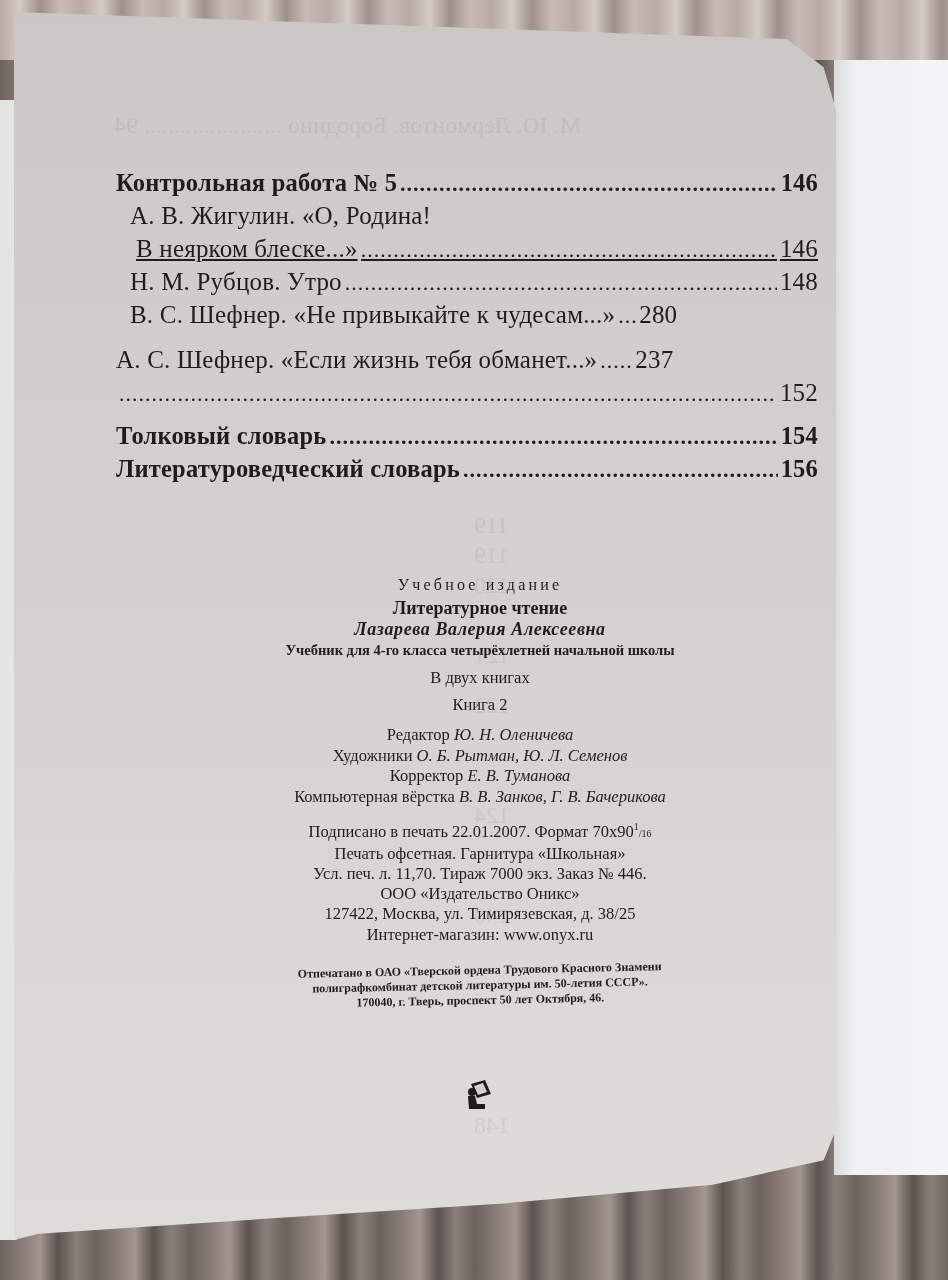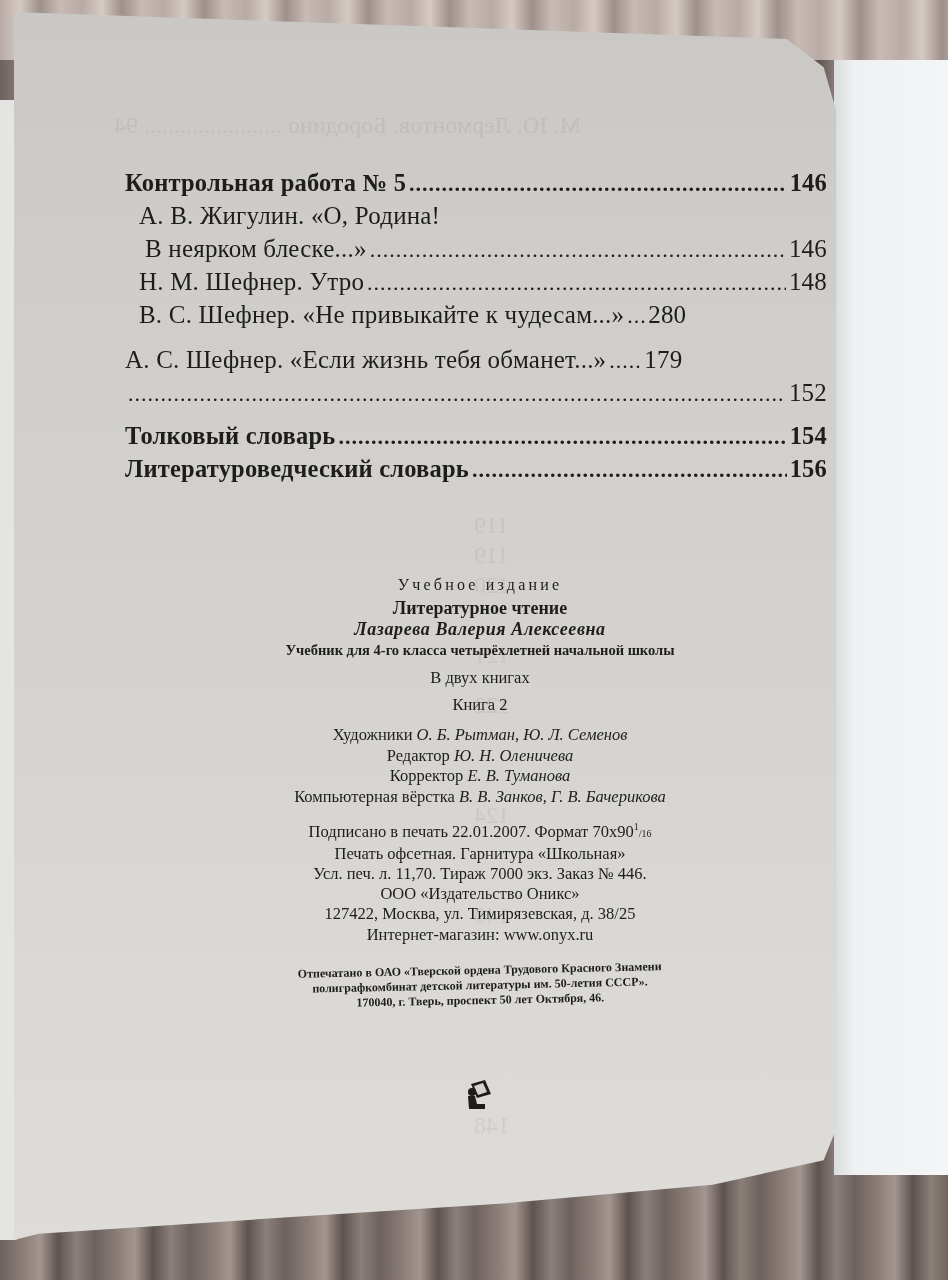--- a/index.html
+++ b/index.html
@@ -24,35 +24,35 @@
   .page {
     position:absolute; left:14px; top:12px; width:822px; height:1228px;
     background: linear-gradient(180deg, #c9c8c4 0%, #cfcecb 25%, #d4d3cf 55%, #dad9d5 80%, #dddcd8 100%);
     border-radius: 4px 30px 10px 4px;
     clip-path: polygon(0 0, 94% 2.2%, 98.5% 4.5%, 100% 8%, 100% 91%, 98.5% 93.5%, 85% 95.5%, 60% 97%, 30% 98.3%, 3% 99.5%, 0 100%);
   }
   .ghost {
     position:absolute; color:rgba(60,55,52,0.08); font-size:24px; white-space:nowrap;
     transform: scaleX(-1);
   }
-  .toc { position:absolute; left:125px; top:166px; width:702px; }
+  .toc { position:absolute; left:116px; top:166px; width:702px; }
   .toc-row {
     display:flex; align-items:baseline; height:33px; font-size:25px; line-height:33px;
     letter-spacing:0.2px;
   }
   .toc-row.bold { font-weight:bold; font-size:24.5px; }
   .toc-row .label { white-space:nowrap; }
   .toc-row .dots {
     flex:1; overflow:hidden; white-space:nowrap; margin:0 3px;
     font-size:22px; letter-spacing:1px;
   }
   .toc-row .dots::after { content:"................................................................................................................"; }
   .toc-row .page-num { white-space:nowrap; }
   .indent1 { padding-left:14px; }
-  .indent2 { padding-left:20px; }
+  .indent2 { padding-left:20px;text-decoration:underline; }
   .gap-small { height:12px; }
   .gap-med { height:10px; }
 
   .imprint { position:absolute; left:190px; top:574px; width:580px; text-align:center; font-size:16.5px; line-height:21px; }
   .im-line { white-space:nowrap; }
   .spaced { letter-spacing:3.2px; font-size:16px; }
   .author { font-style:italic; font-weight:bold; font-size:18px; letter-spacing:0.6px; }
   .title-line { font-weight:bold; font-size:18px; margin-top:3px; }
   .sub-line { font-weight:bold; font-size:14.5px; }
   .plain { margin-top:6px; }
@@ -93,34 +93,34 @@
   <div class="toc-row nodots indent1">
     <span class="label">А. В. Жигулин. «О, Родина!</span>
 
   </div>
   <div class="toc-row indent2">
     <span class="label">В неярком блеске...»</span>
     <span class="dots"></span>
     <span class="page-num">146</span>
   </div>
   <div class="toc-row indent1">
-    <span class="label">Н. М. Шефнер. Утро</span>
+    <span class="label">Н. М. Рубцов. Утро</span>
     <span class="dots"></span>
     <span class="page-num">148</span>
   </div>
   <div class="toc-row indent1">
     <span class="label">В. С. Шефнер. «Не привыкайте к чудесам...»</span>
     <span class="dots" style="flex:0 0 18px;"></span>
     <span class="page-num">280</span>
   </div>
   <div class="gap-small"></div>
   <div class="toc-row">
     <span class="label">А. С. Шефнер. «Если жизнь тебя обманет...»</span>
     <span class="dots" style="flex:0 0 32px;"></span>
-    <span class="page-num">179</span>
+    <span class="page-num">237</span>
   </div>
   <div class="toc-row">
     <span class="dots"></span>
     <span class="page-num">152</span>
   </div>
   <div class="gap-med"></div>
   <div class="toc-row bold">
     <span class="label">Толковый словарь</span>
     <span class="dots"></span>
     <span class="page-num">154</span>
@@ -135,26 +135,26 @@
 <div class="imprint">
   <div class="im-line spaced">Учебное издание</div>
   <div class="im-line title-line">Литературное чтение</div>
   <div class="im-line author">Лазарева Валерия Алексеевна</div>
   <div class="im-line sub-line">Учебник для 4-го класса четырёхлетней начальной школы</div>
   <div class="im-line plain">В двух книгах</div>
   <div class="im-line plain">Книга 2</div>
 
   <div class="credits">
     <div class="im-line">
+      <span>Редактор</span>
+      <span class="it">Ю. Н. Оленичева</span>
+    </div>
+    <div class="im-line">
       <span>Художники</span>
       <span class="it">О. Б. Рытман, Ю. Л. Семенов</span>
-    </div>
-    <div class="im-line">
-      <span>Редактор</span>
-      <span class="it">Ю. Н. Оленичева</span>
     </div>
     <div class="im-line">
       <span>Корректор</span>
       <span class="it">Е. В. Туманова</span>
     </div>
     <div class="im-line">
       <span>Компьютерная вёрстка</span>
       <span class="it">В. В. Занков, Г. В. Бачерикова</span>
     </div>
   </div>

